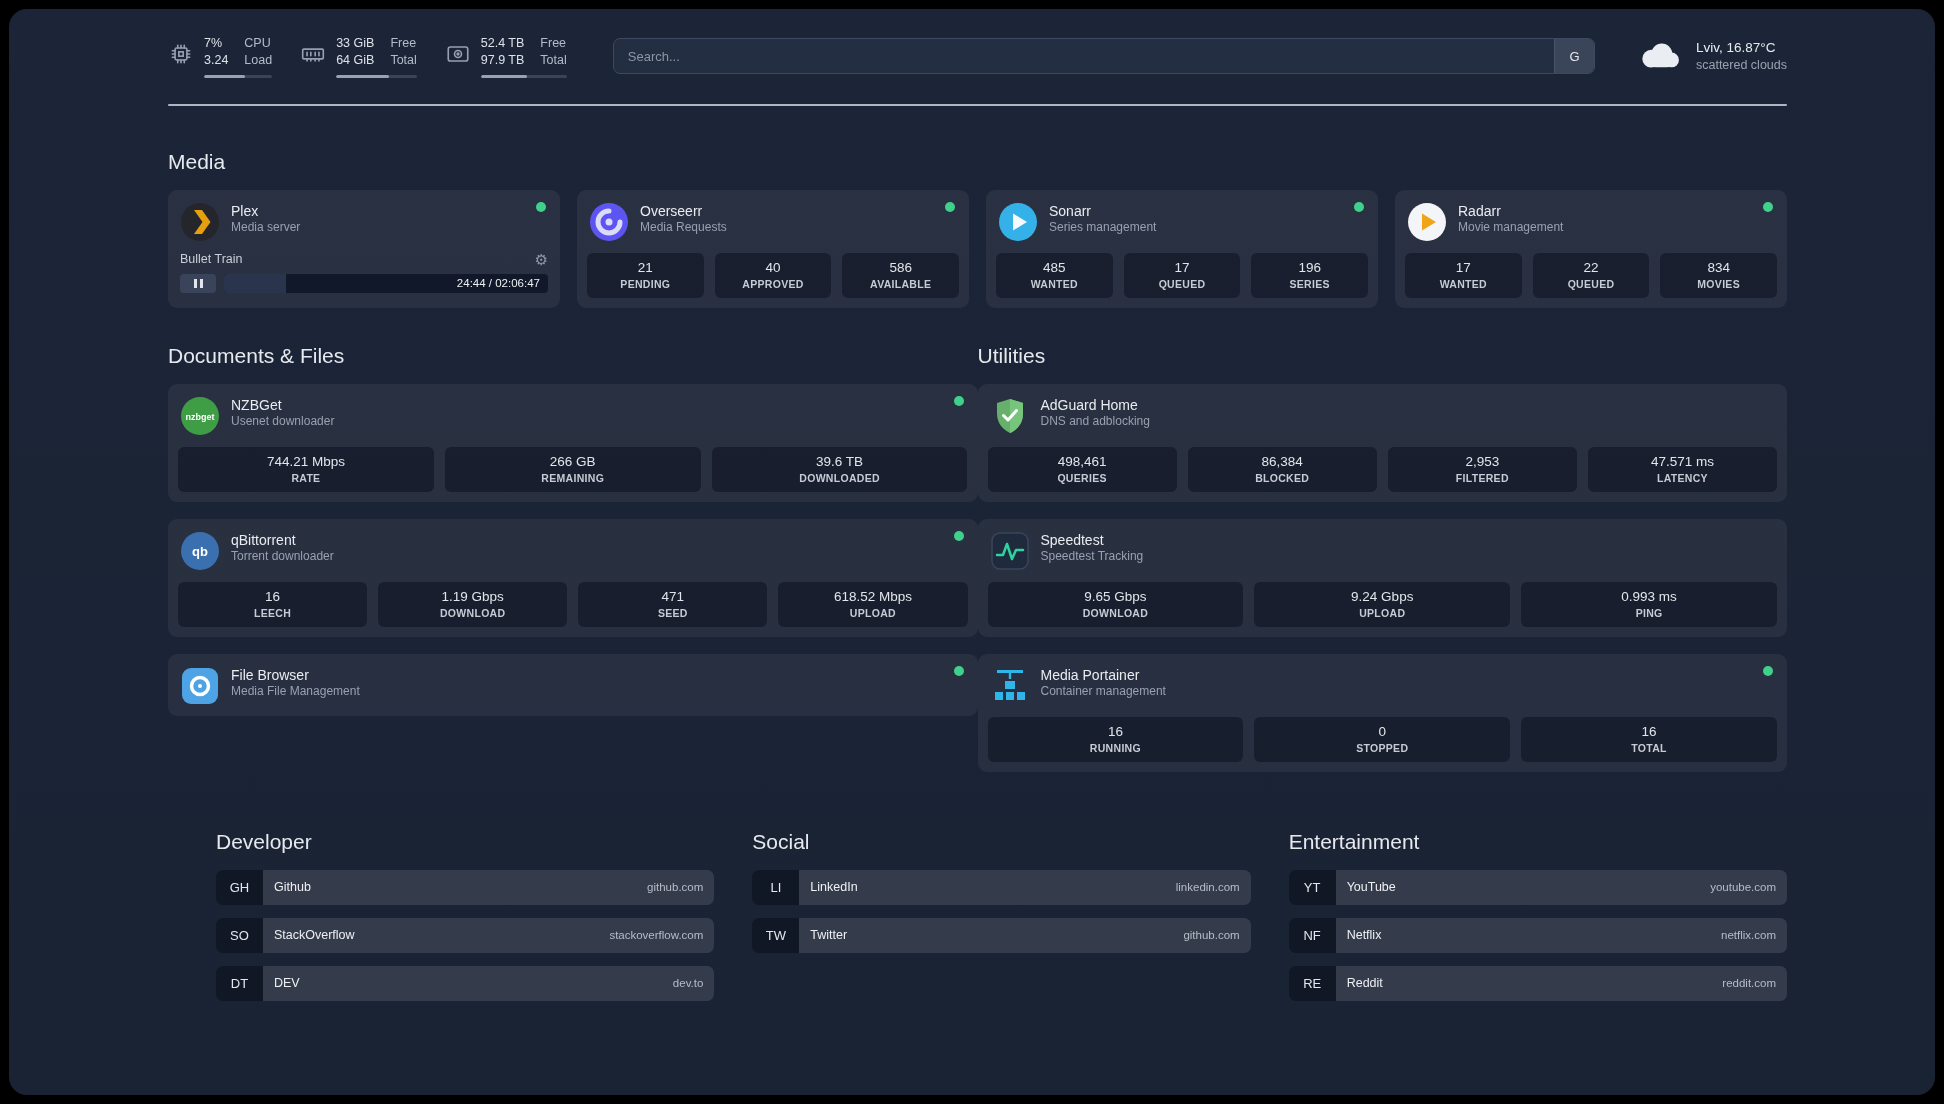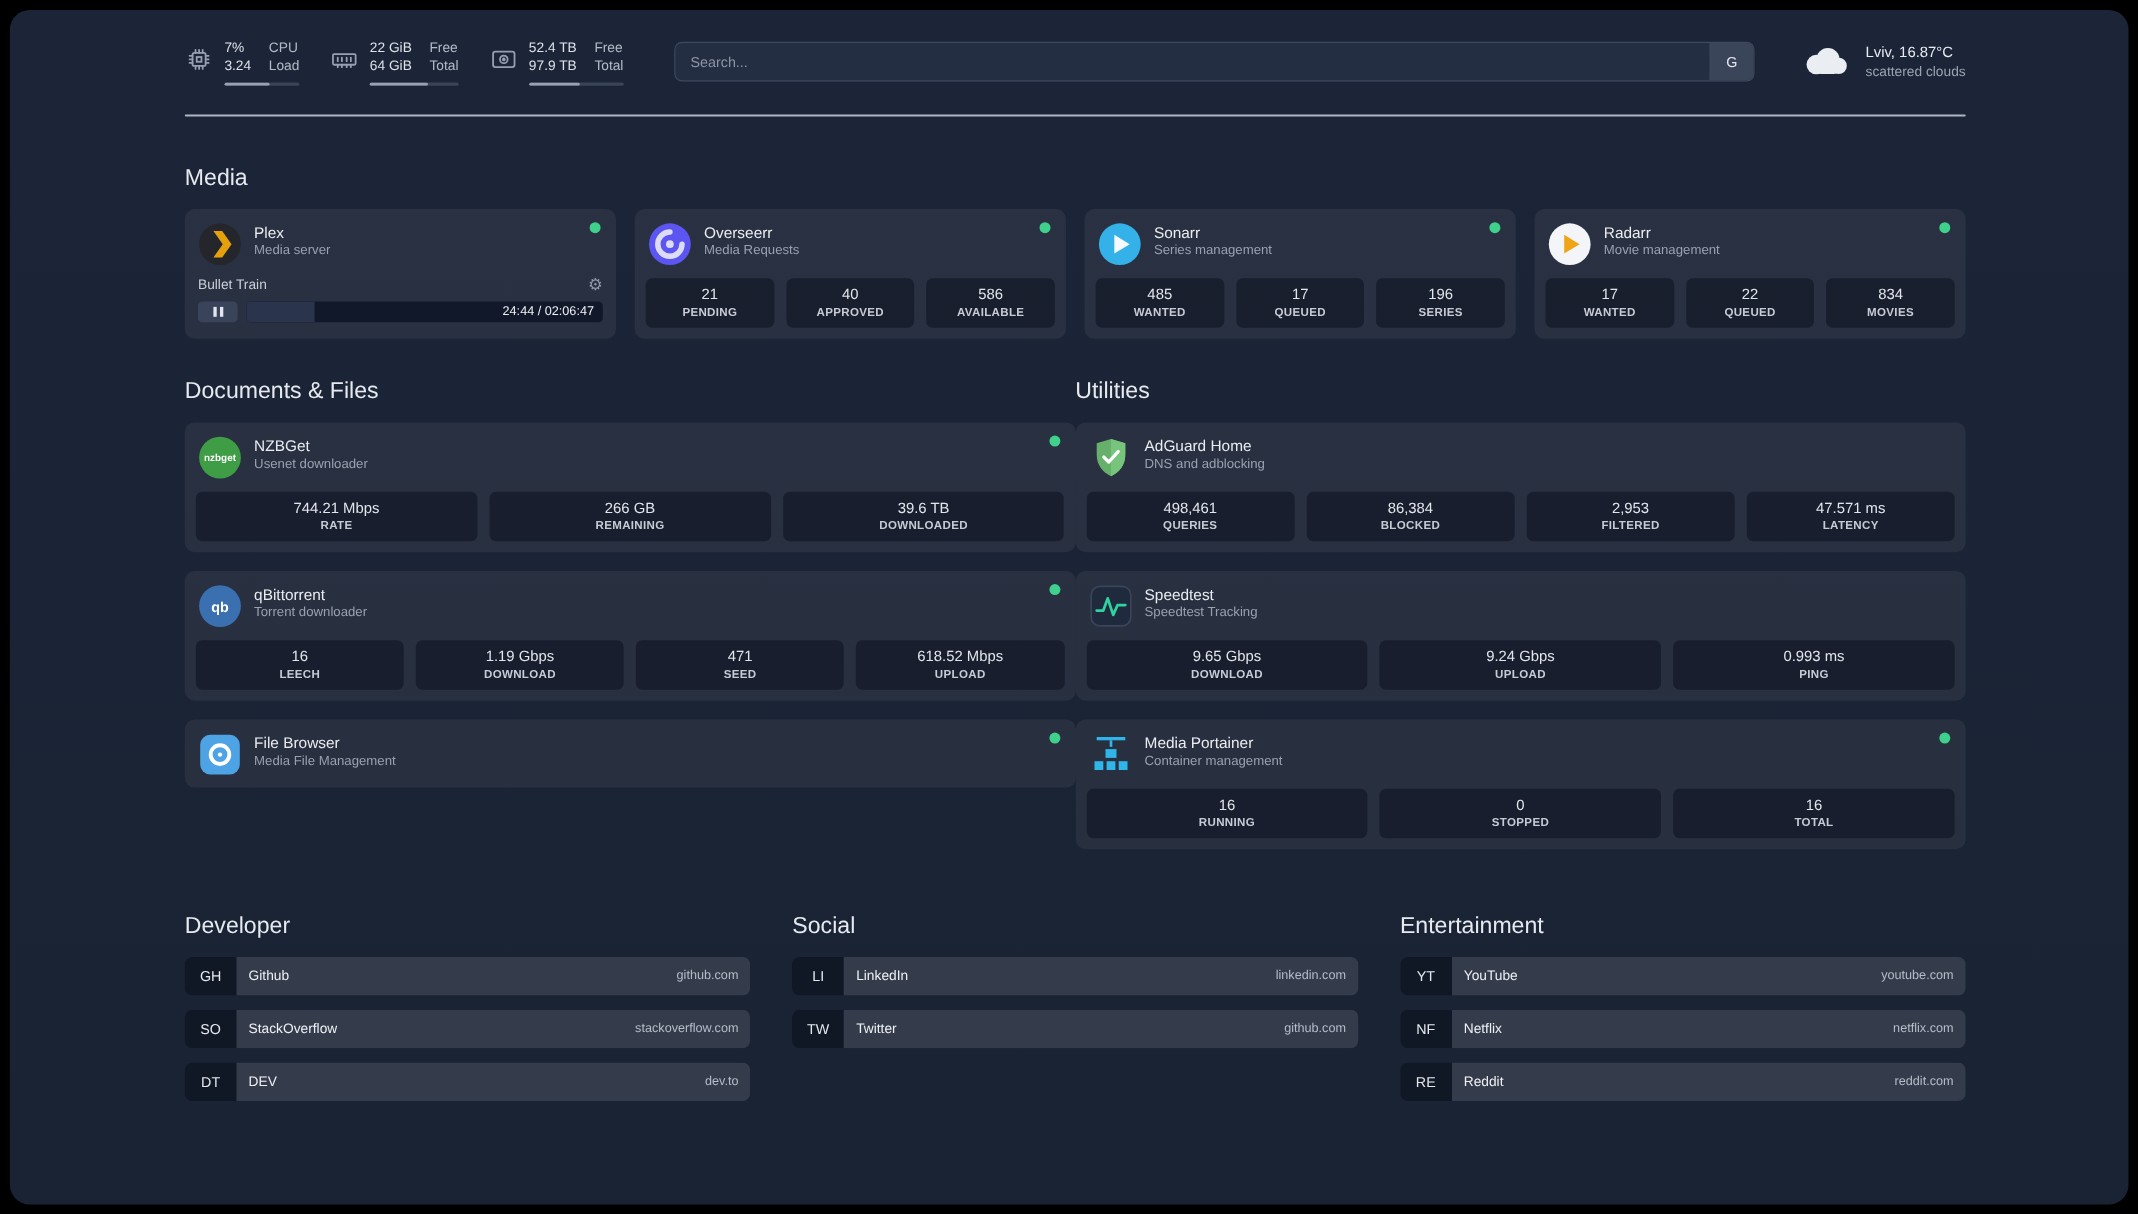--- a/index.html
+++ b/index.html
@@ -85,21 +85,21 @@
   }
   .pause i { display:block; width:3px; height:9px; background:#e3e6ec; }
   .ptrack { flex:1; height:19px; background:#10182a; border-radius:4px; position:relative; overflow:hidden; }
   .pfill { height:100%; background:#2a344c; }
   .ptime {
     position:absolute; right:8px; top:50%; transform:translateY(-50%);
     font-size:11.5px; color:#eef0f4; white-space:nowrap;
   }
 
   
-  .bm-cols { display:grid; grid-template-columns:repeat(3,1fr); gap:38px; align-items:start; }
+  .bm-cols { display:grid; grid-template-columns:repeat(3,1fr); gap:38px; align-items:start;margin-left:48px; }
   .bm-cols .sec-title { margin-top:58px; }
   .bm { display:flex; height:35px; border-radius:7px; overflow:hidden; margin-bottom:13px; }
   .bm-abbr {
     width:47px; flex:none; background:rgba(5,10,20,0.45); color:#e4e7ed;
     font-size:13px; display:flex; align-items:center; justify-content:center;
   }
   .bm-body {
     flex:1; background:rgba(255,255,255,0.115); display:flex;
     align-items:center; justify-content:space-between; padding:0 11px;
   }
@@ -131,21 +131,21 @@
               </div>
           </div>
         </div>
 
         <div class="res" data-interactable="false">
           <svg width="26" height="26" viewBox="0 0 24 24" fill="none" stroke="#97a0b2" stroke-width="1.5" stroke-linecap="round" data-interactable="false">
             <rect x="2.5" y="7.5" width="19" height="9" rx="1"></rect>
             <path d="M6.5 10.5v3M10 10.5v3M14 10.5v3M17.5 10.5v3M6.5 16.5v2M10 16.5v2M14 16.5v2M17.5 16.5v2"></path>
           </svg>
           <div class="res-grid">
-            <span class="res-v" data-interactable="false">22 GiB</span>
+            <span class="res-v" data-interactable="false">33 GiB</span>
             <span class="res-l" data-interactable="false">Free</span>
             <span class="res-v" data-interactable="false">64 GiB</span>
             <span class="res-l" data-interactable="false">Total</span>
             <div class="res-bar" data-interactable="false">
                 <div data-interactable="false" style="width: 66%;"></div>
               </div>
           </div>
         </div>
 
         <div class="res" data-interactable="false">

